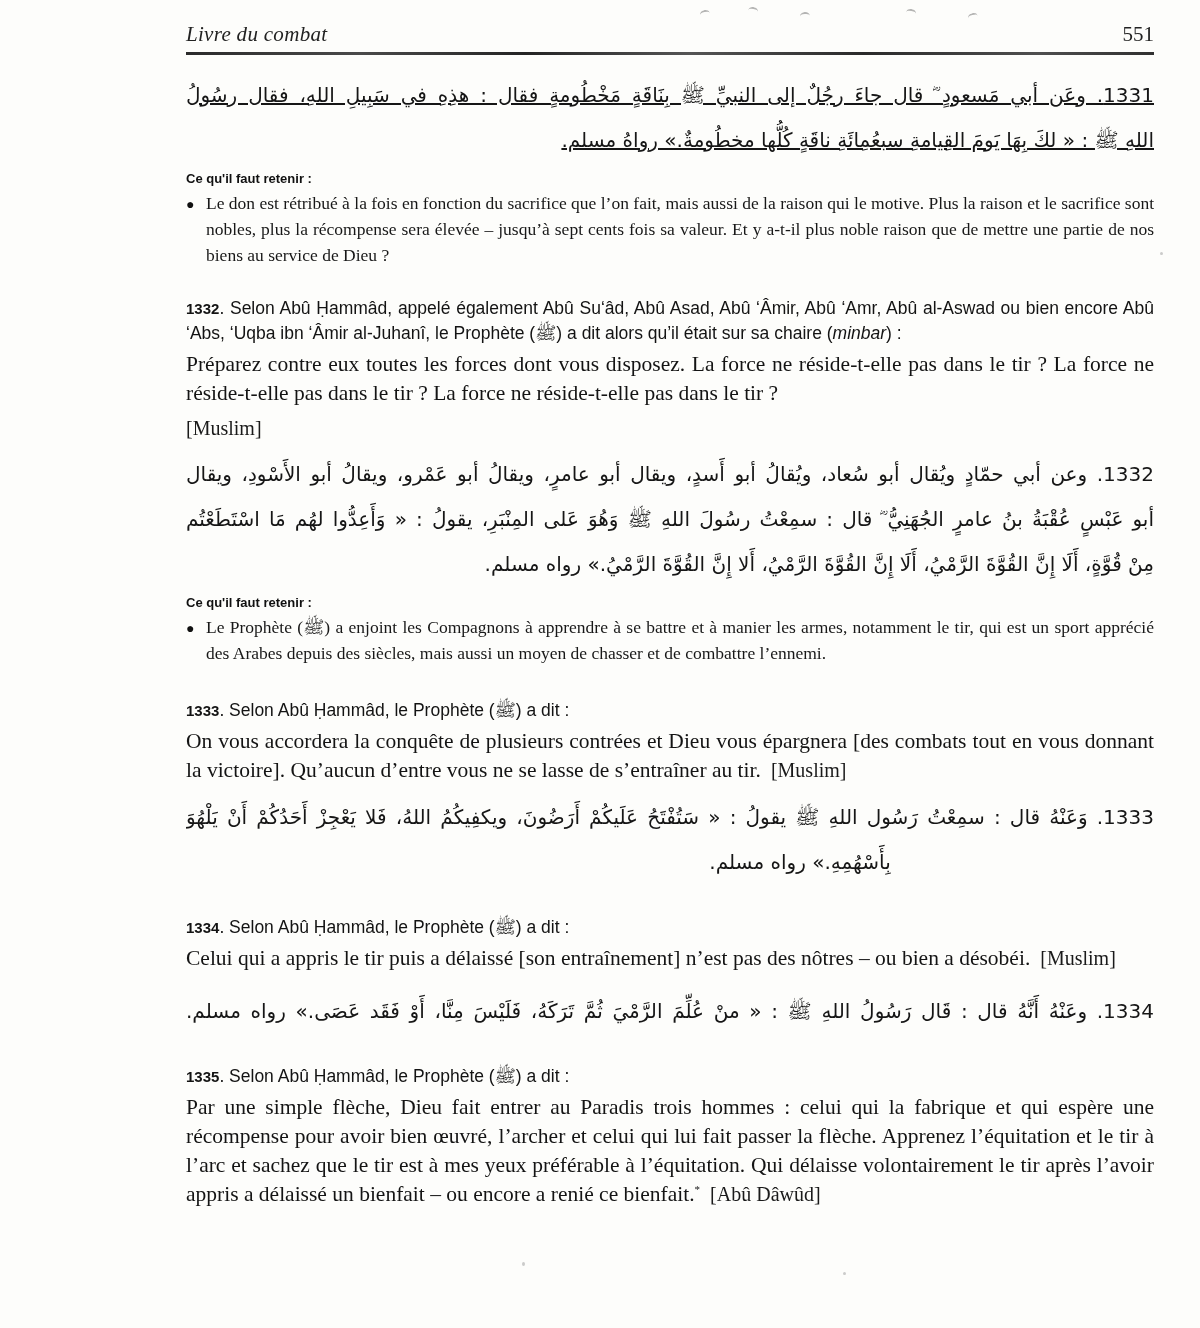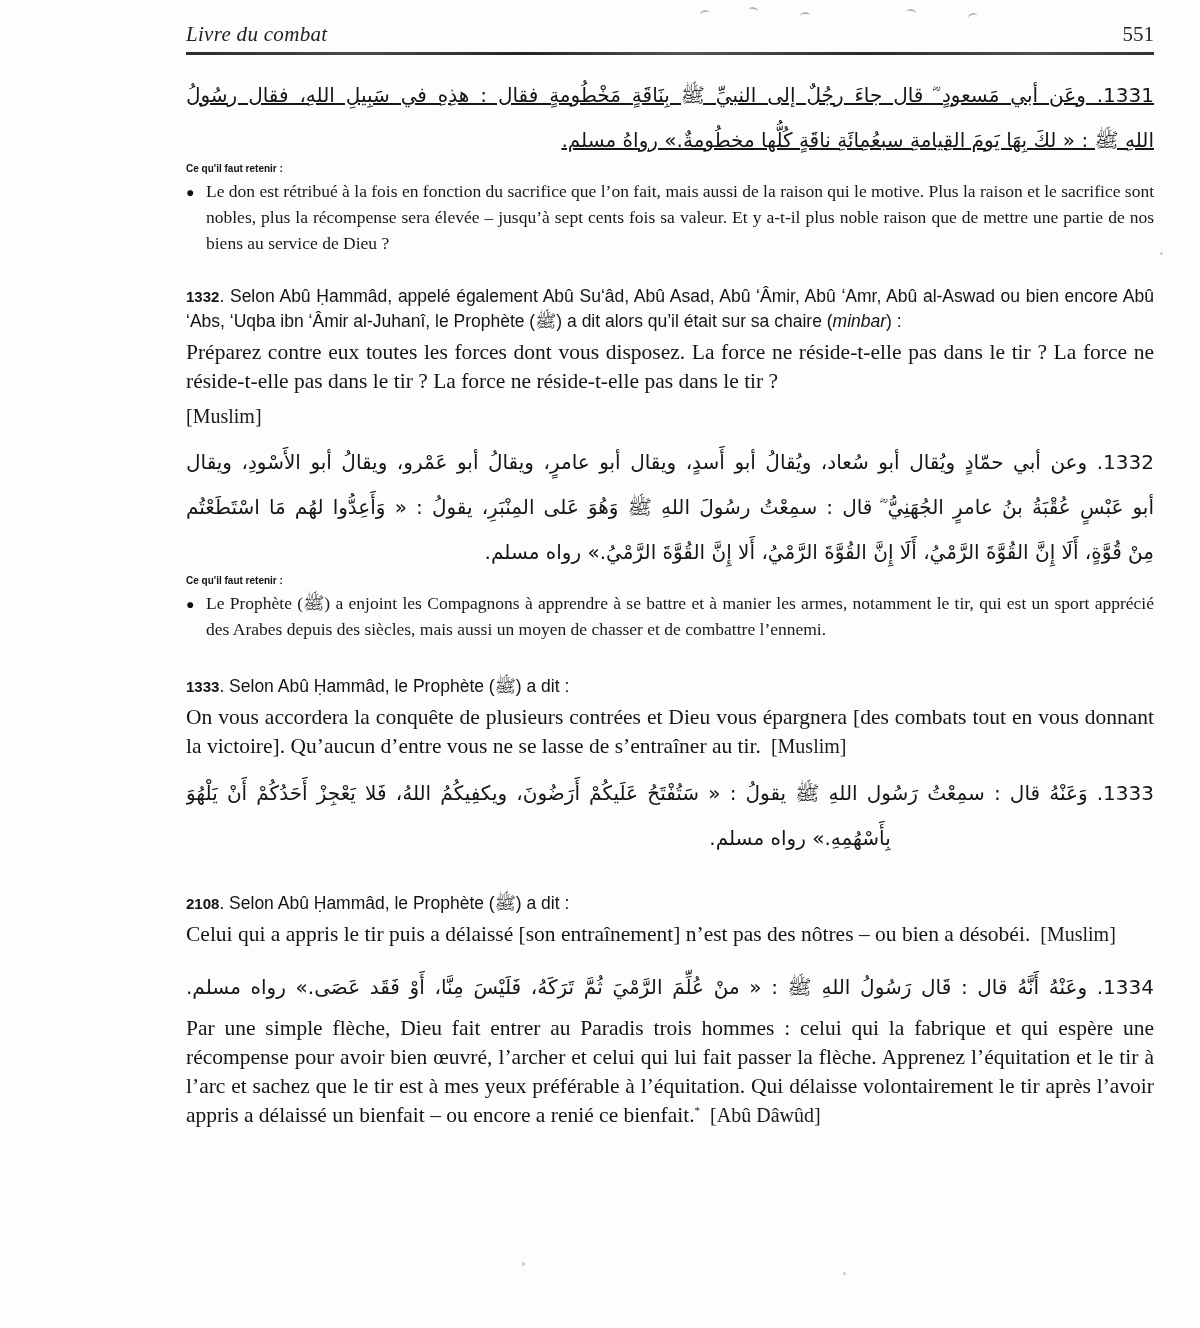--- a/index.html
+++ b/index.html
@@ -30,21 +30,22 @@
     font-family:"DejaVu Sans",sans-serif;
     font-size:20px;line-height:45px;color:#161616;
   }
   .ar-line{overflow:hidden;}
   .ar-full{text-align:justify;text-align-last:justify;white-space:nowrap;}
   .ar-end{text-align:right;white-space:nowrap;}
   .ar-center{text-align:center;white-space:nowrap;padding-left:260px;}
   
   .retenir{
     font-family:"Liberation Sans","DejaVu Sans",sans-serif;
-    font-weight:bold;font-size:10px;color:#111;
+    font-weight:bold;font-size:13px;color:#111;
+    margin-top:8px;
   }
   .bullet{
     display:flex;margin-top:4px;
     font-family:"Liberation Serif","DejaVu Serif",serif;
     font-size:17.5px;line-height:26px;text-align:justify;color:#181818;
   }
   .bullet .dot{flex:none;width:20px;font-size:14px;padding-top:2px;color:#111;}
   
   .sec-head{
     font-family:"Liberation Sans","DejaVu Sans",sans-serif;
@@ -131,26 +132,29 @@
   </div>
   <div class="quote">
     <span>On vous accordera la conquête de plusieurs contrées et Dieu vous épargnera [des combats tout en vous donnant la victoire]. Qu’aucun d’entre vous ne se lasse de s’entraîner au tir.</span><span class="tag tag-inline">[Muslim]</span>
   </div>
   <div class="ar m-ar1333">
     <div class="ar-line ar-full">1333. وَعَنْهُ قال : سمِعْتُ رَسُول اللهِ ﷺ يقولُ : « سَتُفْتَحُ عَلَيكُمْ أَرَضُونَ، ويكفِيكُمُ اللهُ، فَلا يَعْجِزْ أَحَدُكُمْ أَنْ يَلْهُوَ</div>
     <div class="ar-line ar-center">بِأَسْهُمِهِ.» رواه مسلم.</div>
   </div>
 
   <div class="sec-head m-sec1334">
-    <b>2108</b><span>. Selon Abû Ḥammâd, le Prophète (ﷺ) a dit :</span>
+    <b>1334</b><span>. Selon Abû Ḥammâd, le Prophète (ﷺ) a dit :</span>
   </div>
   <div class="quote">
     <span>Celui qui a appris le tir puis a délaissé [son entraînement] n’est pas des nôtres – ou bien a désobéi.</span><span class="tag tag-inline">[Muslim]</span>
   </div>
   <div class="ar m-ar1334">
     <div class="ar-line ar-full">1334. وعَنْهُ أَنَّهُ قال : قَال رَسُولُ اللهِ ﷺ : « منْ عُلِّمَ الرَّمْيَ ثُمَّ تَرَكَهُ، فَلَيْسَ مِنَّا، أَوْ فَقَد عَصَى.» رواه مسلم.</div>
   </div>
 
+  <div class="sec-head m-sec1335">
+    <b>1335</b><span>. Selon Abû Ḥammâd, le Prophète (ﷺ) a dit :</span>
+  </div>
   <div class="quote">
     <span>Par une simple flèche, Dieu fait entrer au Paradis trois hommes : celui qui la fabrique et qui espère une récompense pour avoir bien œuvré, l’archer et celui qui lui fait passer la flèche. Apprenez l’équitation et le tir à l’arc et sachez que le tir est à mes yeux préférable à l’équitation. Qui délaisse volontairement le tir après l’avoir appris a délaissé un bienfait – ou encore a renié ce bienfait.</span><sup class="fmark">*</sup><span class="tag tag-inline">[Abû Dâwûd]</span>
   </div>
 
 </div>
 
 </body></html>

